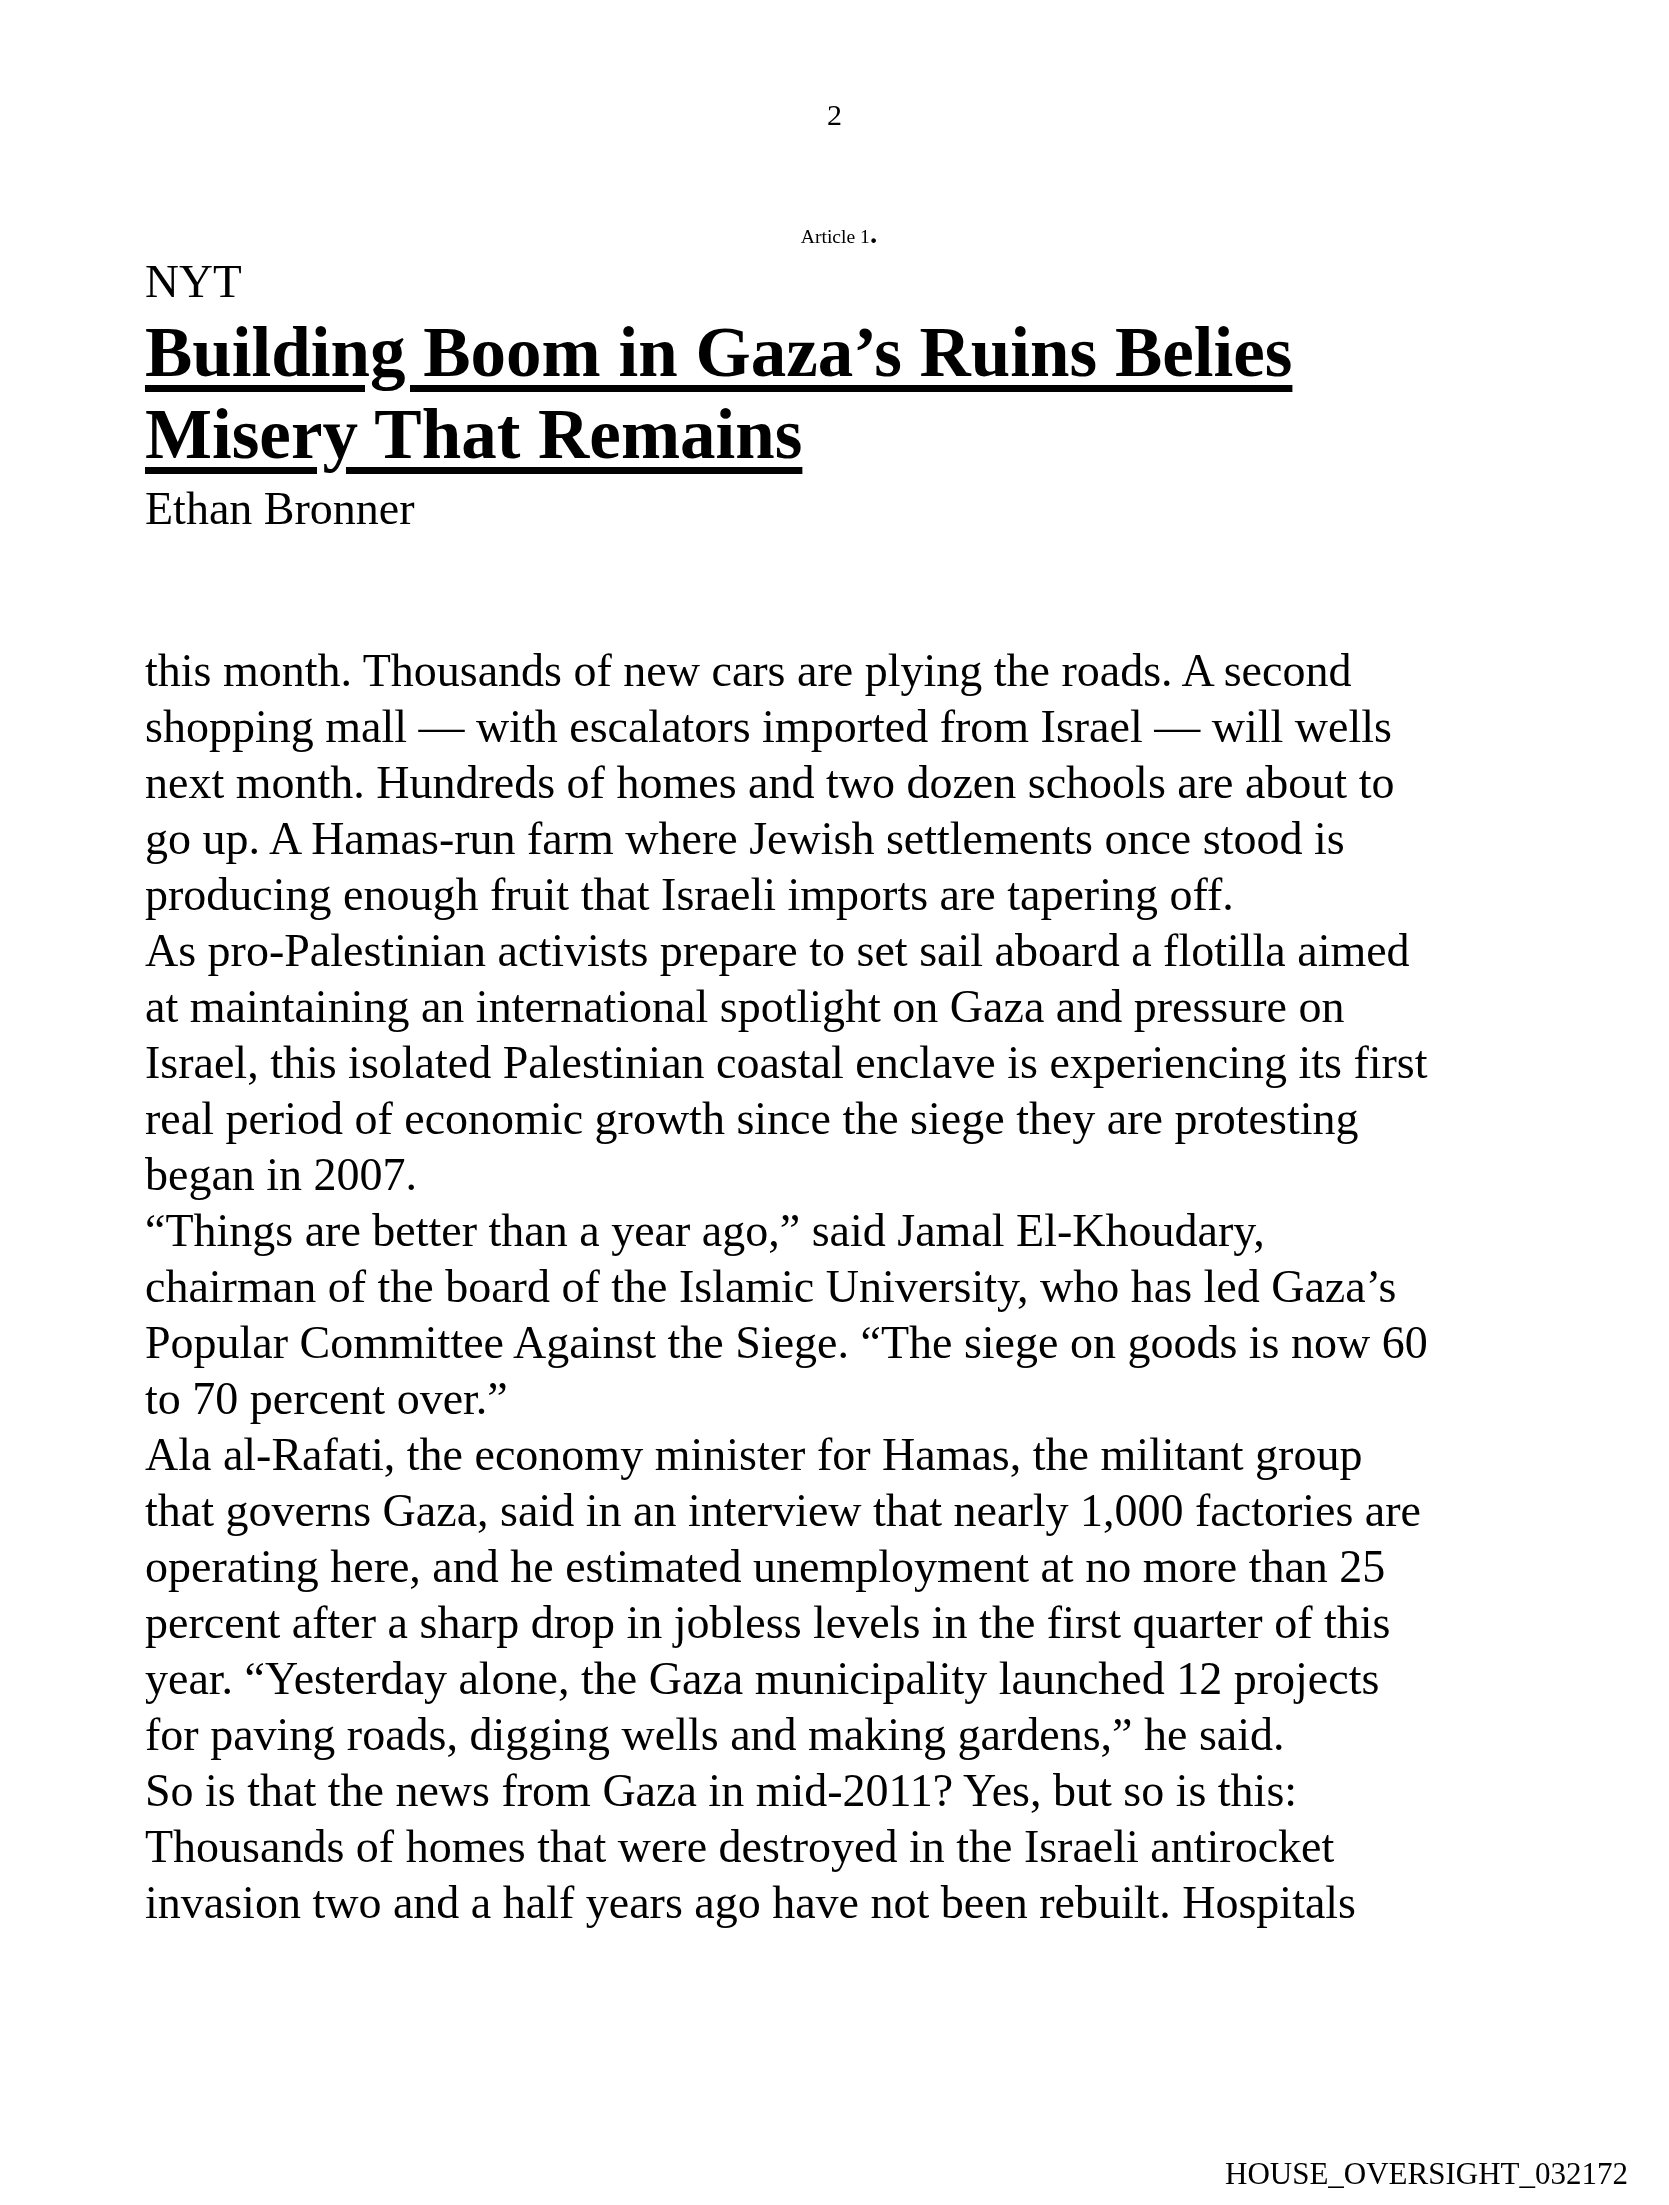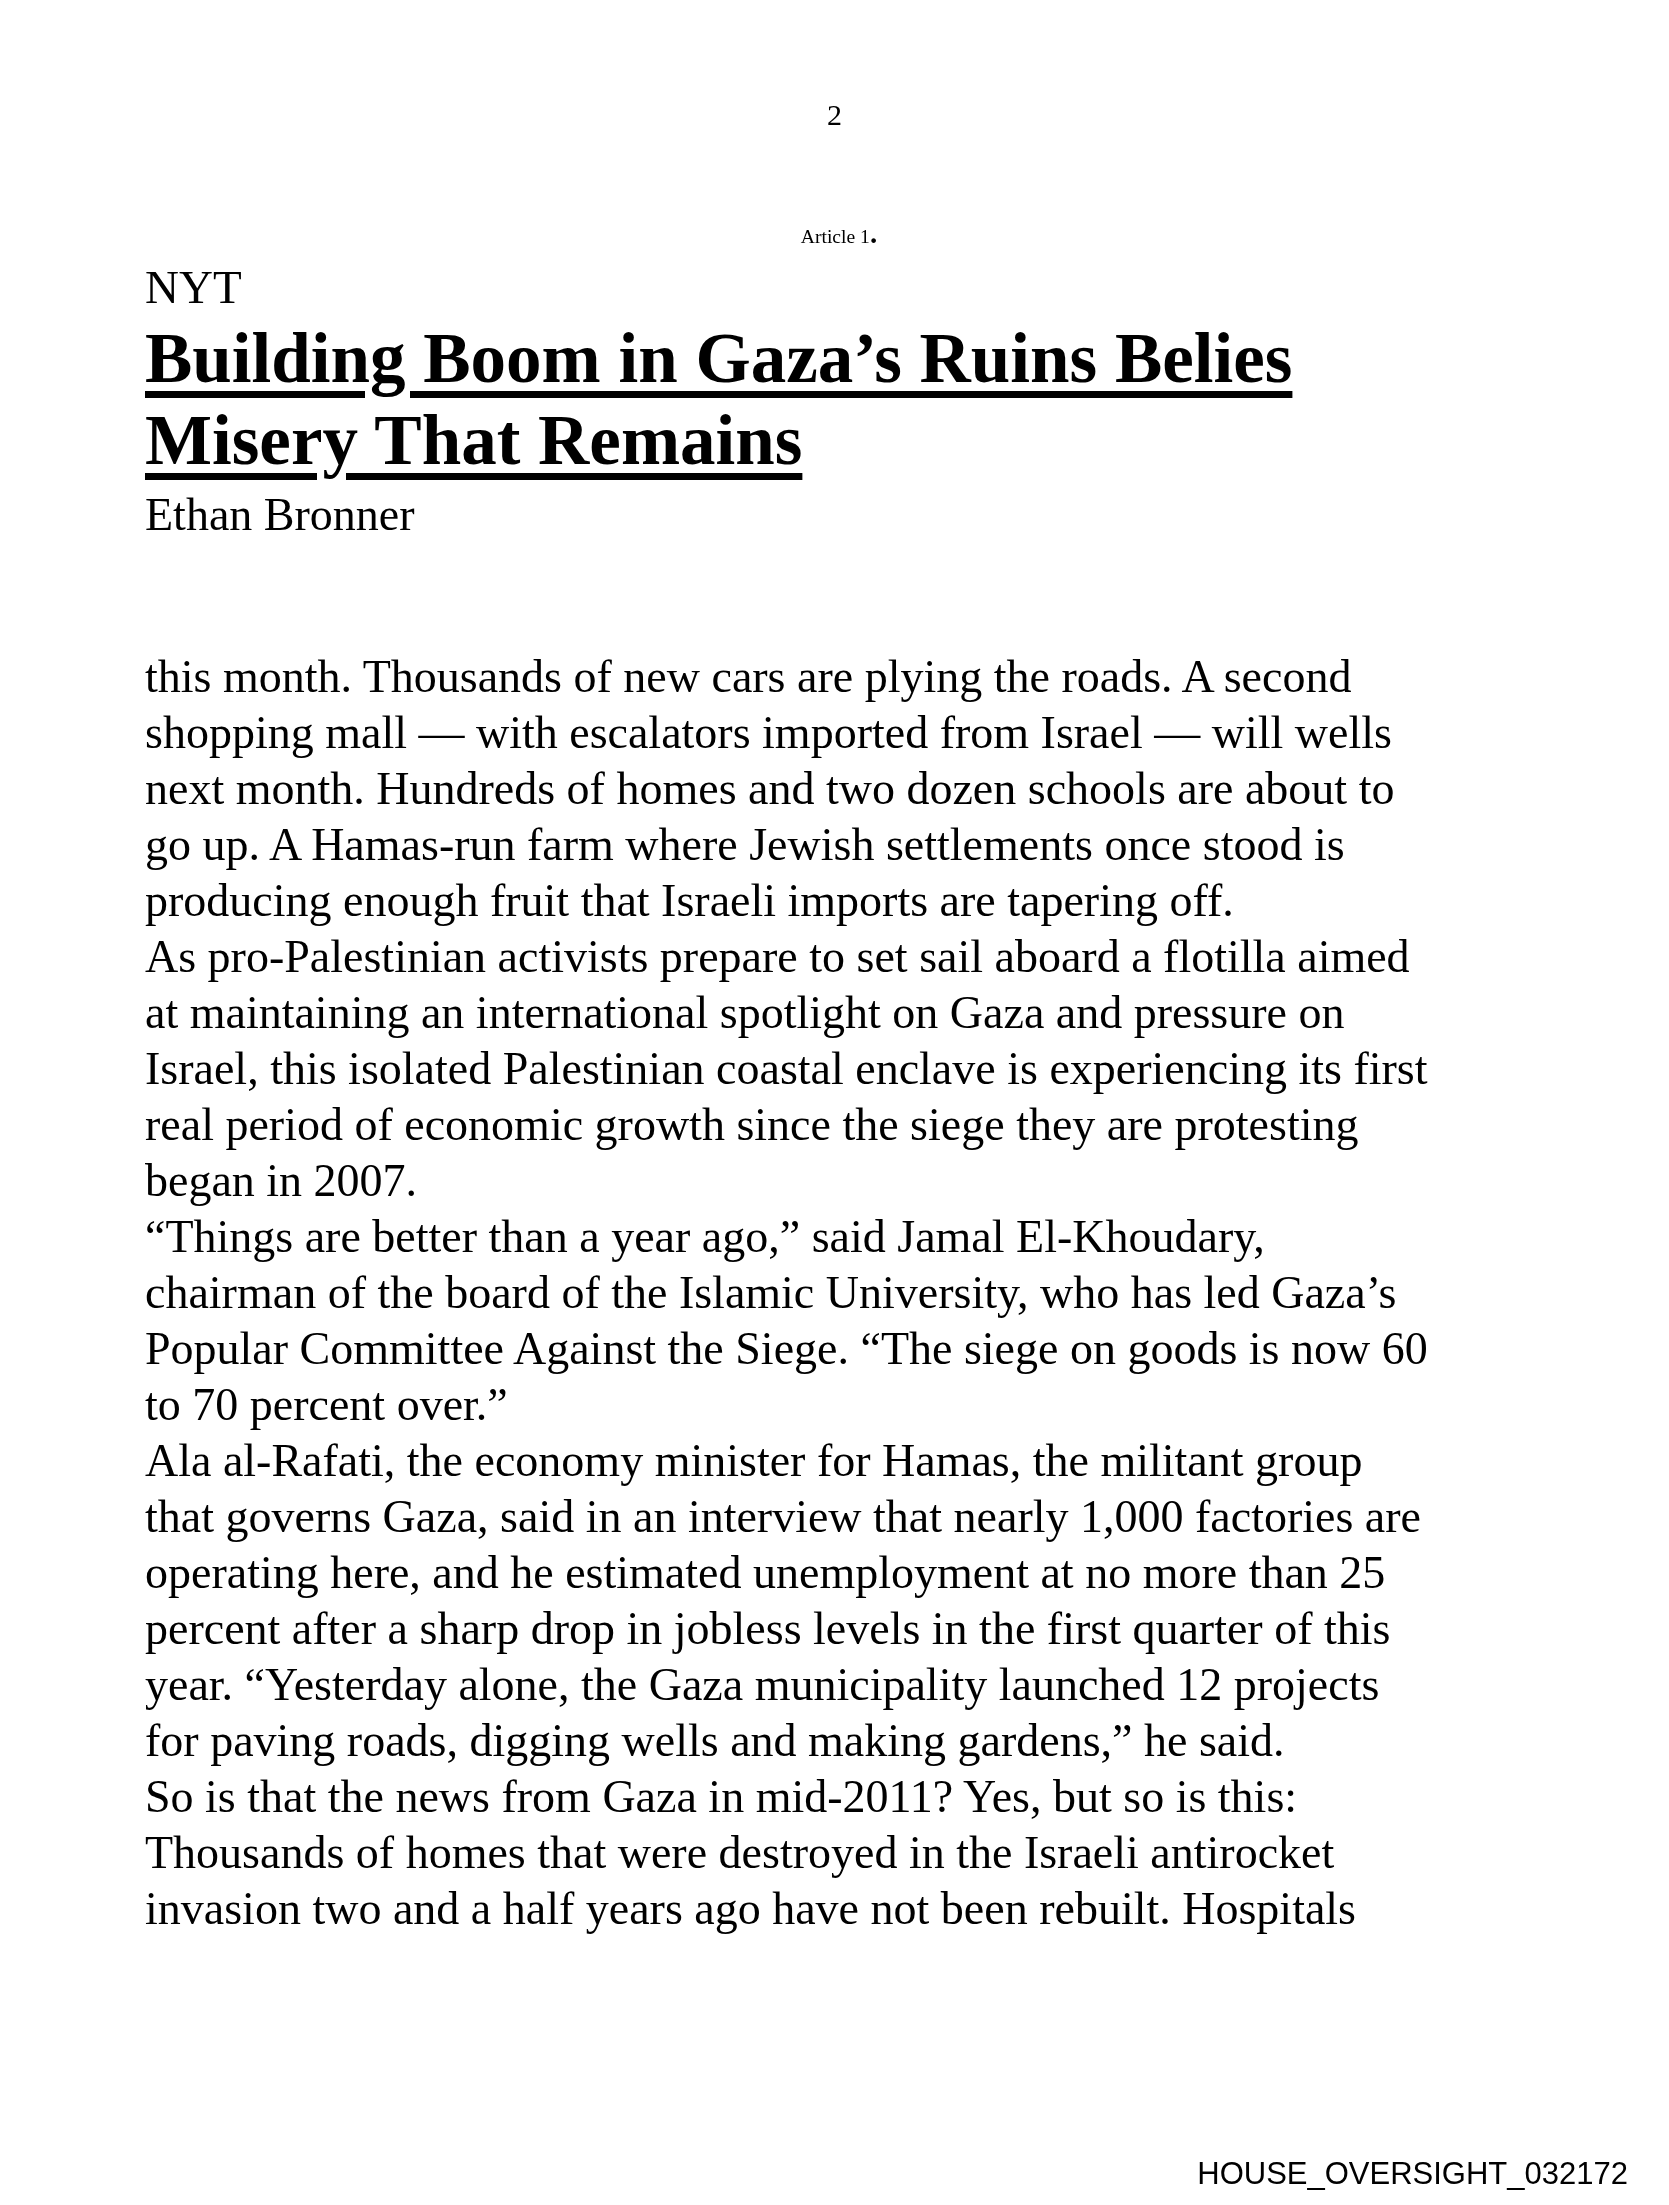--- a/index.html
+++ b/index.html
@@ -2,26 +2,26 @@
 <html style="font-size:10.5px"><head>
 <meta charset="utf-8">
 <style>
   html, body { margin:0; padding:0; background:#ffffff; }
   body { width:1669px; height:2205px; position:relative; overflow:hidden; color:#000; }
   .serif { font-family: "Liberation Serif", "DejaVu Serif", serif; }
   .page-number { position:absolute; top:98px; left:0; width:1669px; text-align:center; font-size:30px; }
   .content { position:absolute; left:145px; top:216px; width:1388px; }
   .article-label { font-size:19.6px; line-height:34px;text-align:center; }
   .article-label .dot { font-size:29px; font-weight:bold; }
-  .source { font-size:47px; line-height:54px; margin-top:6px; }
+  .source { font-size:47px; line-height:54px; margin-top:0px; }
   .headline { font-size:71px; font-weight:bold; line-height:82px; margin:2.6px 0 0 0; text-decoration:underline; text-decoration-thickness:6.5px; text-underline-offset:9.2px; }
   .byline { font-size:46px; line-height:54px; margin-top:7px; }
   .body { margin-top:51px; font-size:46px; line-height:56px; }
   .body p { margin:0; }
-  .footer { position:absolute; right:41px; bottom:13px; font-family:Liberation Sans, sans-serif; font-size:31px; letter-spacing:0px; }
+  .footer { position:absolute; right:41px; bottom:13px; font-family:Liberation Serif, serif; font-size:31px; letter-spacing:0px; }
 </style>
 </head>
 <body>
 
 <div class="page-number serif">2</div>
 
 <div class="content serif">
   <div class="article-label"><span>Article 1</span><span class="dot">.</span></div>
   <div class="source">NYT</div>
   <h1 class="headline">

